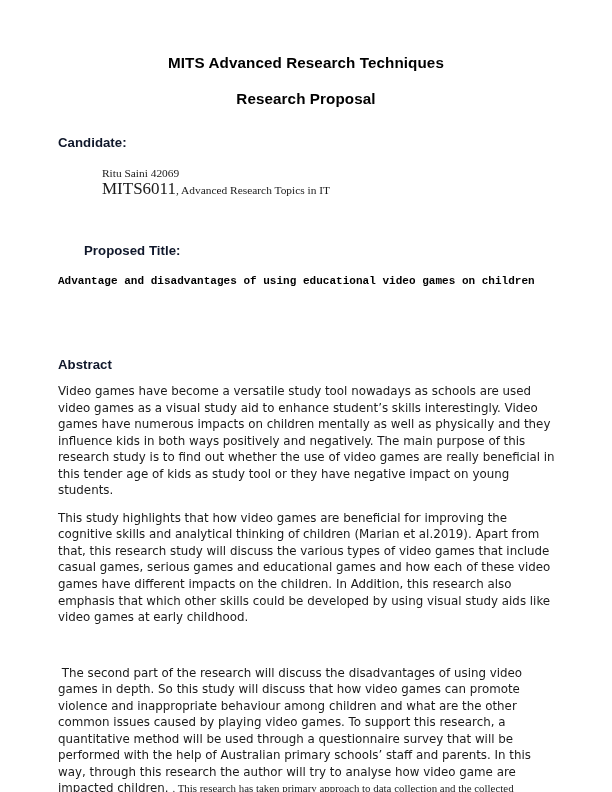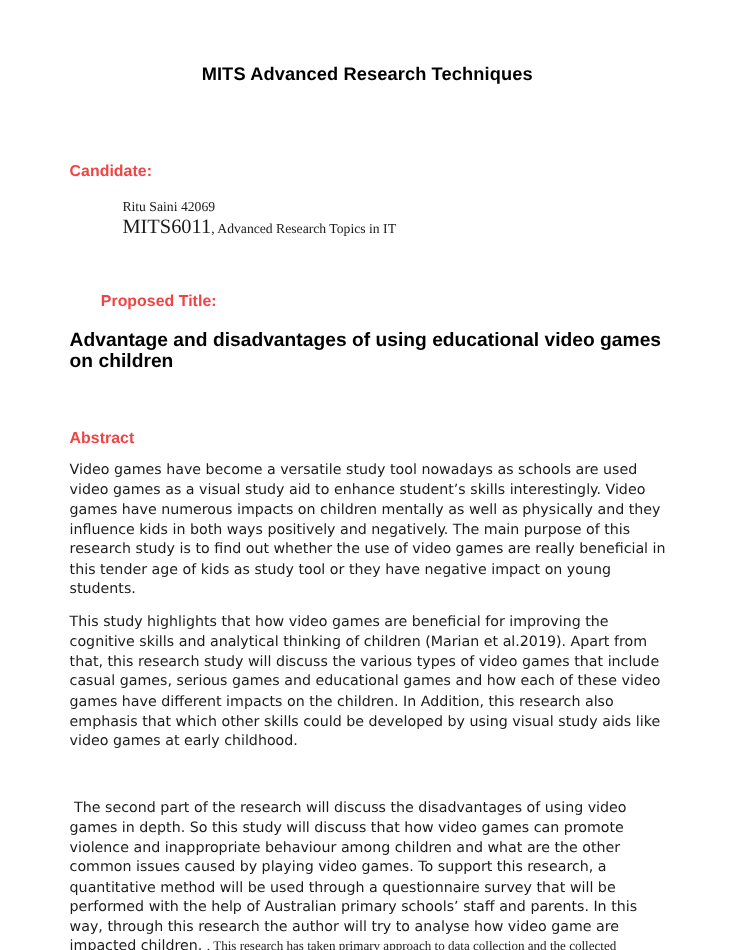--- a/index.html
+++ b/index.html
@@ -41,21 +41,21 @@
   .doc-title-1 { position: absolute; left: 0; top: 54px; width: 612px; }
   .doc-title-2 { position: absolute; left: 0; top: 90px; width: 612px; }
 
   
   .section-heading {
     position: absolute;
     left: 58px;
     font-family: "Liberation Sans", sans-serif;
     font-weight: bold;
     font-size: 13.2px;
-    color: #ef4444;
+    color: #0f172a;
     letter-spacing: 0.05px;
   }
   .heading-candidate { top: 135px; }
   .heading-proposed  { top: 243px; padding-left: 26px; }
   .heading-abstract  { top: 357px; text-align: center; }
 
   
   .candidate-block {
     position: absolute;
     left: 102px;
@@ -76,23 +76,23 @@
   .course-code {
     font-size: 17px;
   }
 
   
   .proposed-title-text {
     position: absolute;
     left: 58px;
     top: 275px;
     width: 500px;
-    font-family: Liberation Sans, sans-serif;
+    font-family: Liberation Mono, monospace;
     font-weight: bold;
-    font-size: 16px;
+    font-size: 11px;
     color: #000000;
     letter-spacing: 0.02px;
   }
 
   
   .abstract-body {
     position: absolute;
     left: 58px;
     top: 383px;
     width: 498px;
@@ -114,20 +114,21 @@
     font-size: 10.9px;
   }
 </style>
 </head>
 <body>
 
 <div class="page">
 
   <div class="doc-title doc-title-1">MITS Advanced Research Techniques</div>
 
+  <div class="doc-title doc-title-2">Research Proposal</div>
 
   <div class="section-heading heading-candidate">Candidate:</div>
 
   <div class="candidate-block">
     <div class="candidate-line">Ritu Saini 42069</div>
     <div class="candidate-line-course">
       <span class="course-code">MITS6011</span><span>, Advanced Research Topics in IT</span>
     </div>
   </div>
 

